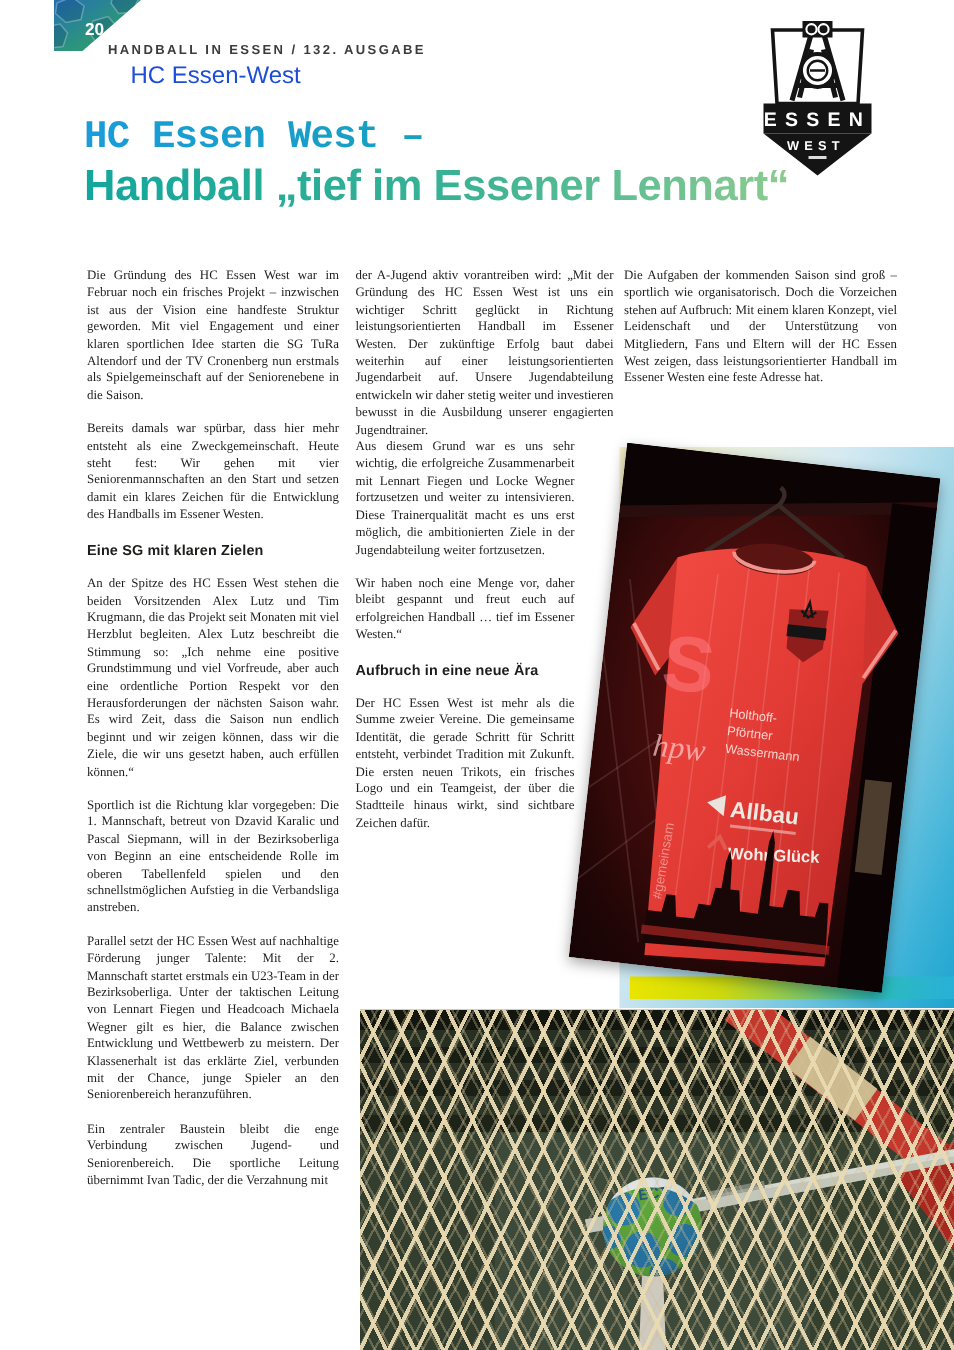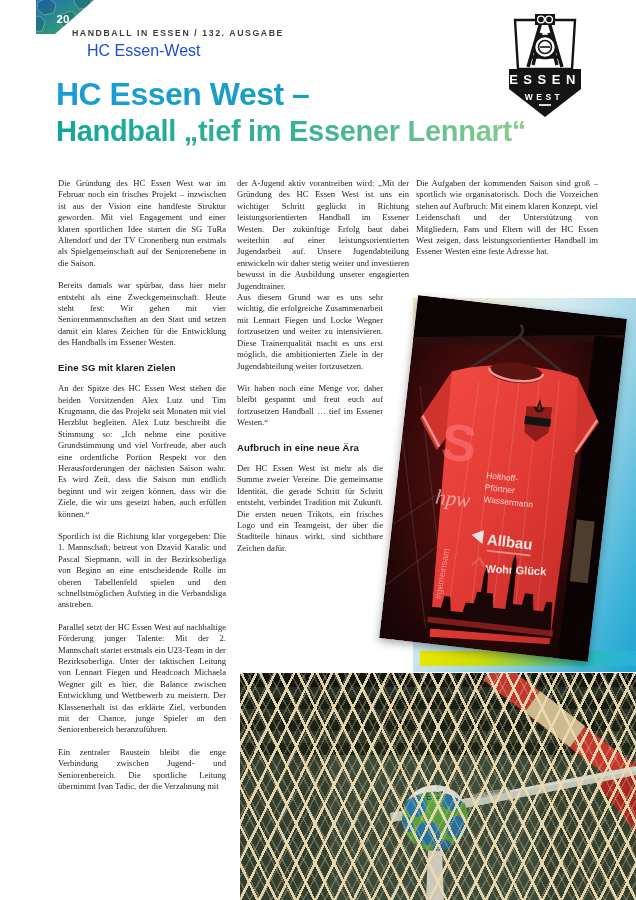--- a/index.html
+++ b/index.html
@@ -7,23 +7,23 @@
         font-family:"Liberation Sans",sans-serif;margin:0 auto;}
 
   
   .corner{position:absolute;left:0;top:0;margin-left:36px;}
   .kicker{position:absolute;left:72px;top:28px;font-size:8.7px;font-weight:bold;
           letter-spacing:1.6px;color:#3c3c3b;}
   .subkicker{position:absolute;left:57px;top:42px;font-size:16px;color:#1d4ed8;margin-left:30px;}
   .club-logo{position:absolute;left:499px;top:7px;}
 
   .title{position:absolute;left:56px;top:76px;line-height:1.16;font-weight:bold;}
-  .title .t1{display:block;font-size:32px;letter-spacing:-0.5px;
+  .title .t1{display:block;font-size:26px;letter-spacing:-0.5px;
       background:linear-gradient(90deg,#199cd9 0%,#16a2b4 70%,#12a69c 100%);
-      -webkit-background-clip:text;background-clip:text;color:transparent;}
+      -webkit-background-clip:text;background-clip:text;color:transparent;font-family:Liberation Mono, monospace;}
   .title .t2{display:block;font-size:29px;letter-spacing:-0.3px;margin-top:2px;
       background:linear-gradient(90deg,#12a69c 0%,#3bb394 55%,#8ccb90 100%);
       -webkit-background-clip:text;background-clip:text;color:transparent;}
 
   
   .col{position:absolute;top:178px;color:#1e1e1c;font-family:"Liberation Serif",serif;
        font-size:8.6px;line-height:11.4px;text-align:justify;}
   .col p{margin:0 0 11px 0;}
   .col p.cont{margin:0;}
   .col h3{font-family:"Liberation Sans",sans-serif;font-size:9.6px;margin:13px 0 10px 0;
@@ -129,21 +129,21 @@
     <h3>Eine SG mit klaren Zielen</h3>
     <p>An der Spitze des HC Essen West stehen die beiden Vorsitzenden Alex Lutz und Tim Krugmann, die das Projekt seit Monaten mit viel Herzblut begleiten. Alex Lutz beschreibt die Stimmung so: „Ich nehme eine positive Grundstimmung und viel Vorfreude, aber auch eine ordentliche Portion Respekt vor den Herausforderungen der nächsten Saison wahr. Es wird Zeit, dass die Saison nun endlich beginnt und wir zeigen können, dass wir die Ziele, die wir uns gesetzt haben, auch erfüllen können.“</p>
     <p>Sportlich ist die Richtung klar vorgegeben: Die 1. Mannschaft, betreut von Dzavid Karalic und Pascal Siepmann, will in der Bezirksoberliga von Beginn an eine entscheidende Rolle im oberen Tabellenfeld spielen und den schnellstmöglichen Aufstieg in die Verbandsliga anstreben.</p>
     <p>Parallel setzt der HC Essen West auf nachhaltige Förderung junger Talente: Mit der 2. Mannschaft startet erstmals ein U23-Team in der Bezirksoberliga. Unter der taktischen Leitung von Lennart Fiegen und Headcoach Michaela Wegner gilt es hier, die Balance zwischen Entwicklung und Wettbewerb zu meistern. Der Klassenerhalt ist das erklärte Ziel, verbunden mit der Chance, junge Spieler an den Seniorenbereich heranzuführen.</p>
     <p>Ein zentraler Baustein bleibt die enge Verbindung zwischen Jugend- und Seniorenbereich. Die sportliche Leitung übernimmt Ivan Tadic, der die Verzahnung mit</p>
   </div>
 
   <div class="col" id="col2">
     <p class="cont">der A-Jugend aktiv vorantreiben wird: „Mit der Gründung des HC Essen West ist uns ein wichtiger Schritt geglückt in Richtung leistungsorientierten Handball im Essener Westen. Der zukünftige Erfolg baut dabei weiterhin auf einer leistungsorientierten Jugendarbeit auf. Unsere Jugendabteilung entwickeln wir daher stetig weiter und investieren bewusst in die Ausbildung unserer engagierten Jugendtrainer.</p>
     <p class="cont narrow">Aus diesem Grund war es uns sehr wichtig, die erfolgreiche Zusammenarbeit mit Lennart Fiegen und Locke Wegner fortzusetzen und weiter zu intensivieren. Diese Trainerqualität macht es uns erst möglich, die ambitionierten Ziele in der Jugendabteilung weiter fortzusetzen.</p>
-    <p class="narrow" style="margin-top:11px;">Wir haben noch eine Menge vor, daher bleibt gespannt und freut euch auf fortzusetzen Handball … tief im Essener Westen.“</p>
+    <p class="narrow" style="margin-top:11px;">Wir haben noch eine Menge vor, daher bleibt gespannt und freut euch auf erfolgreichen Handball … tief im Essener Westen.“</p>
     <h3 class="narrow">Aufbruch in eine neue Ära</h3>
     <p class="narrow">Der HC Essen West ist mehr als die Summe zweier Vereine. Die gemeinsame Identität, die gerade Schritt für Schritt entsteht, verbindet Tradition mit Zukunft. Die ersten neuen Trikots, ein frisches Logo und ein Teamgeist, der über die Stadtteile hinaus wirkt, sind sichtbare Zeichen dafür.</p>
   </div>
 
   <div class="col" id="col3">
     <p>Die Aufgaben der kommenden Saison sind groß – sportlich wie organisatorisch. Doch die Vorzeichen stehen auf Aufbruch: Mit einem klaren Konzept, viel Leidenschaft und der Unterstützung von Mitgliedern, Fans und Eltern will der HC Essen West zeigen, dass leistungsorientierter Handball im Essener Westen eine feste Adresse hat.</p>
   </div>
 
   <div class="jersey-photo">
     <svg width="210" height="345" viewBox="0 0 210 345">

